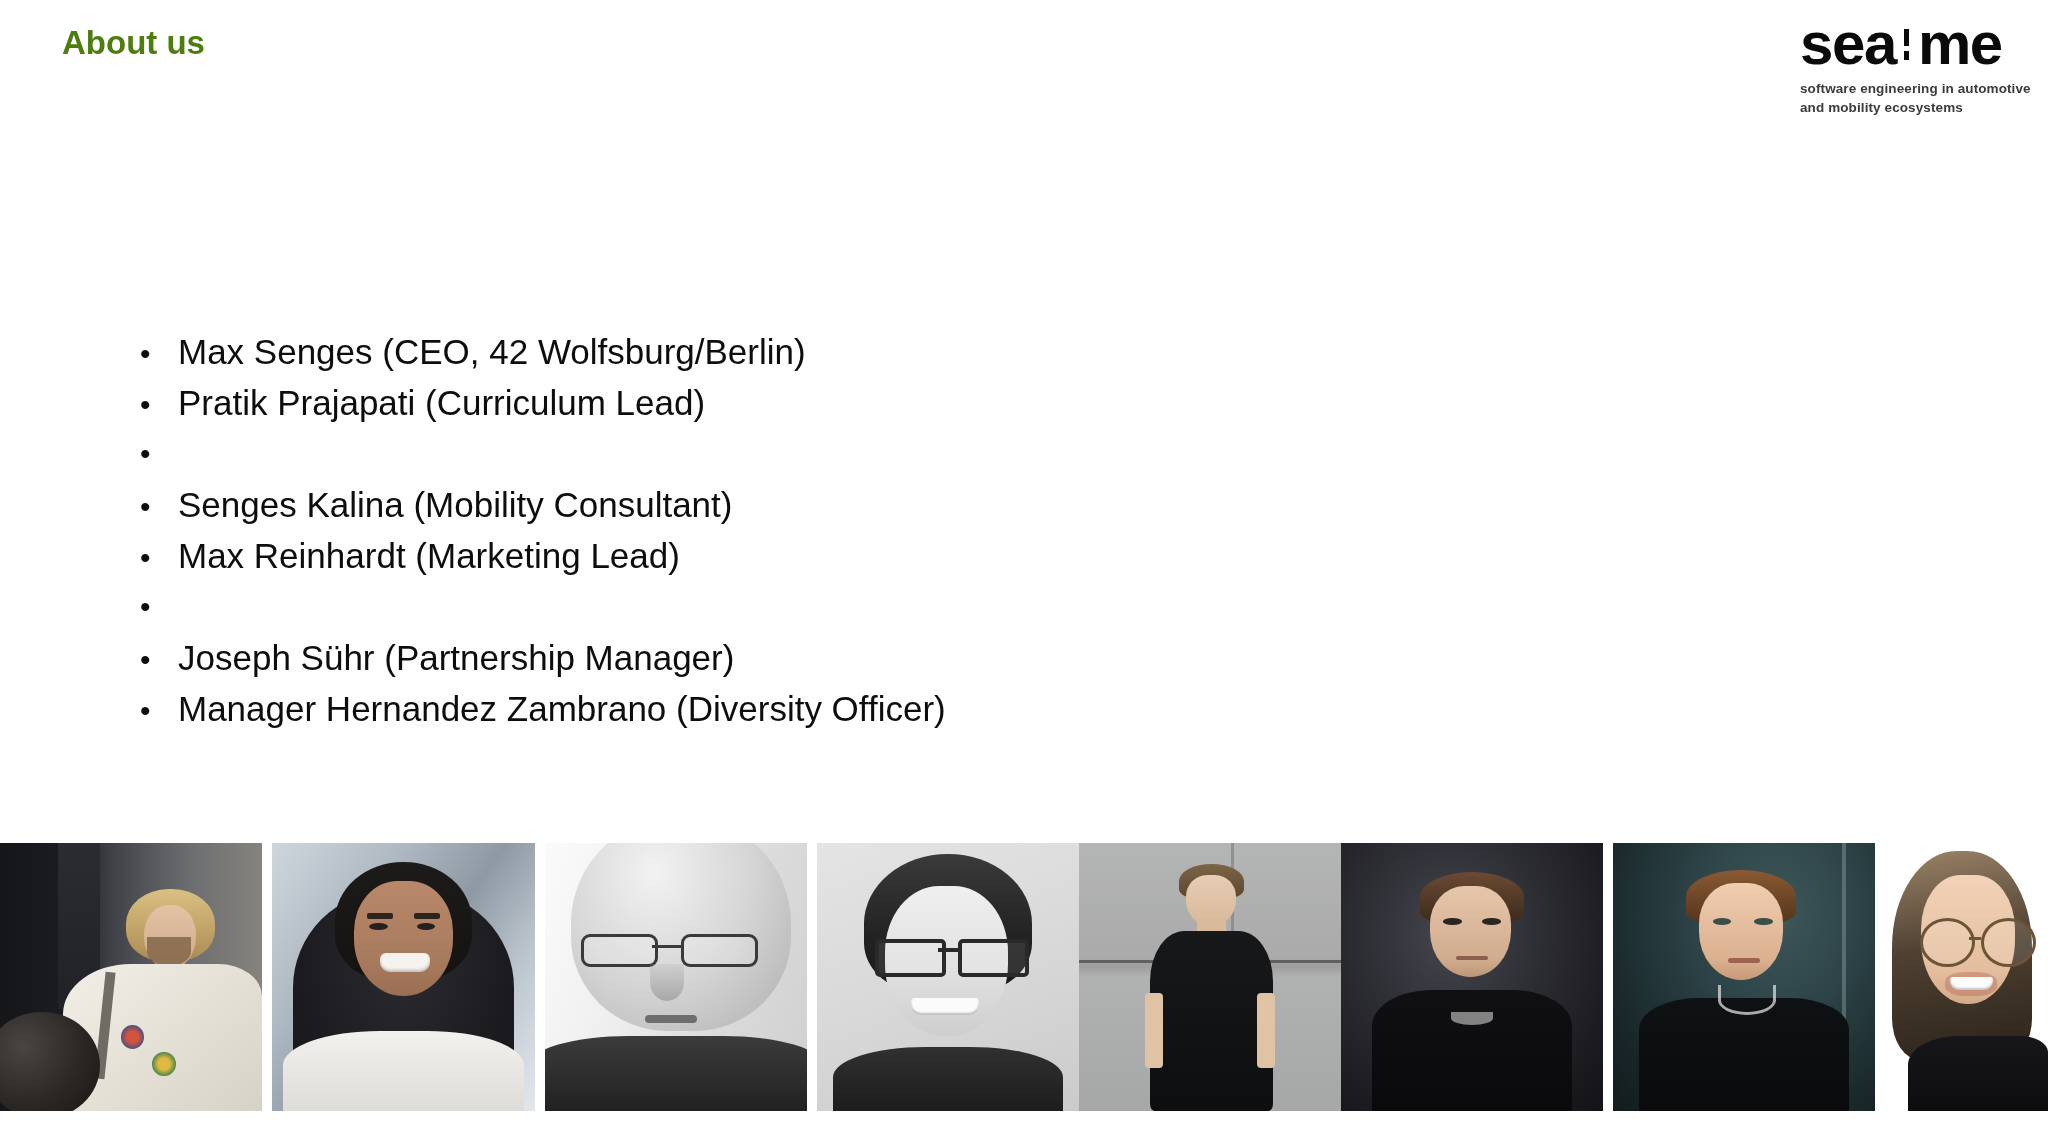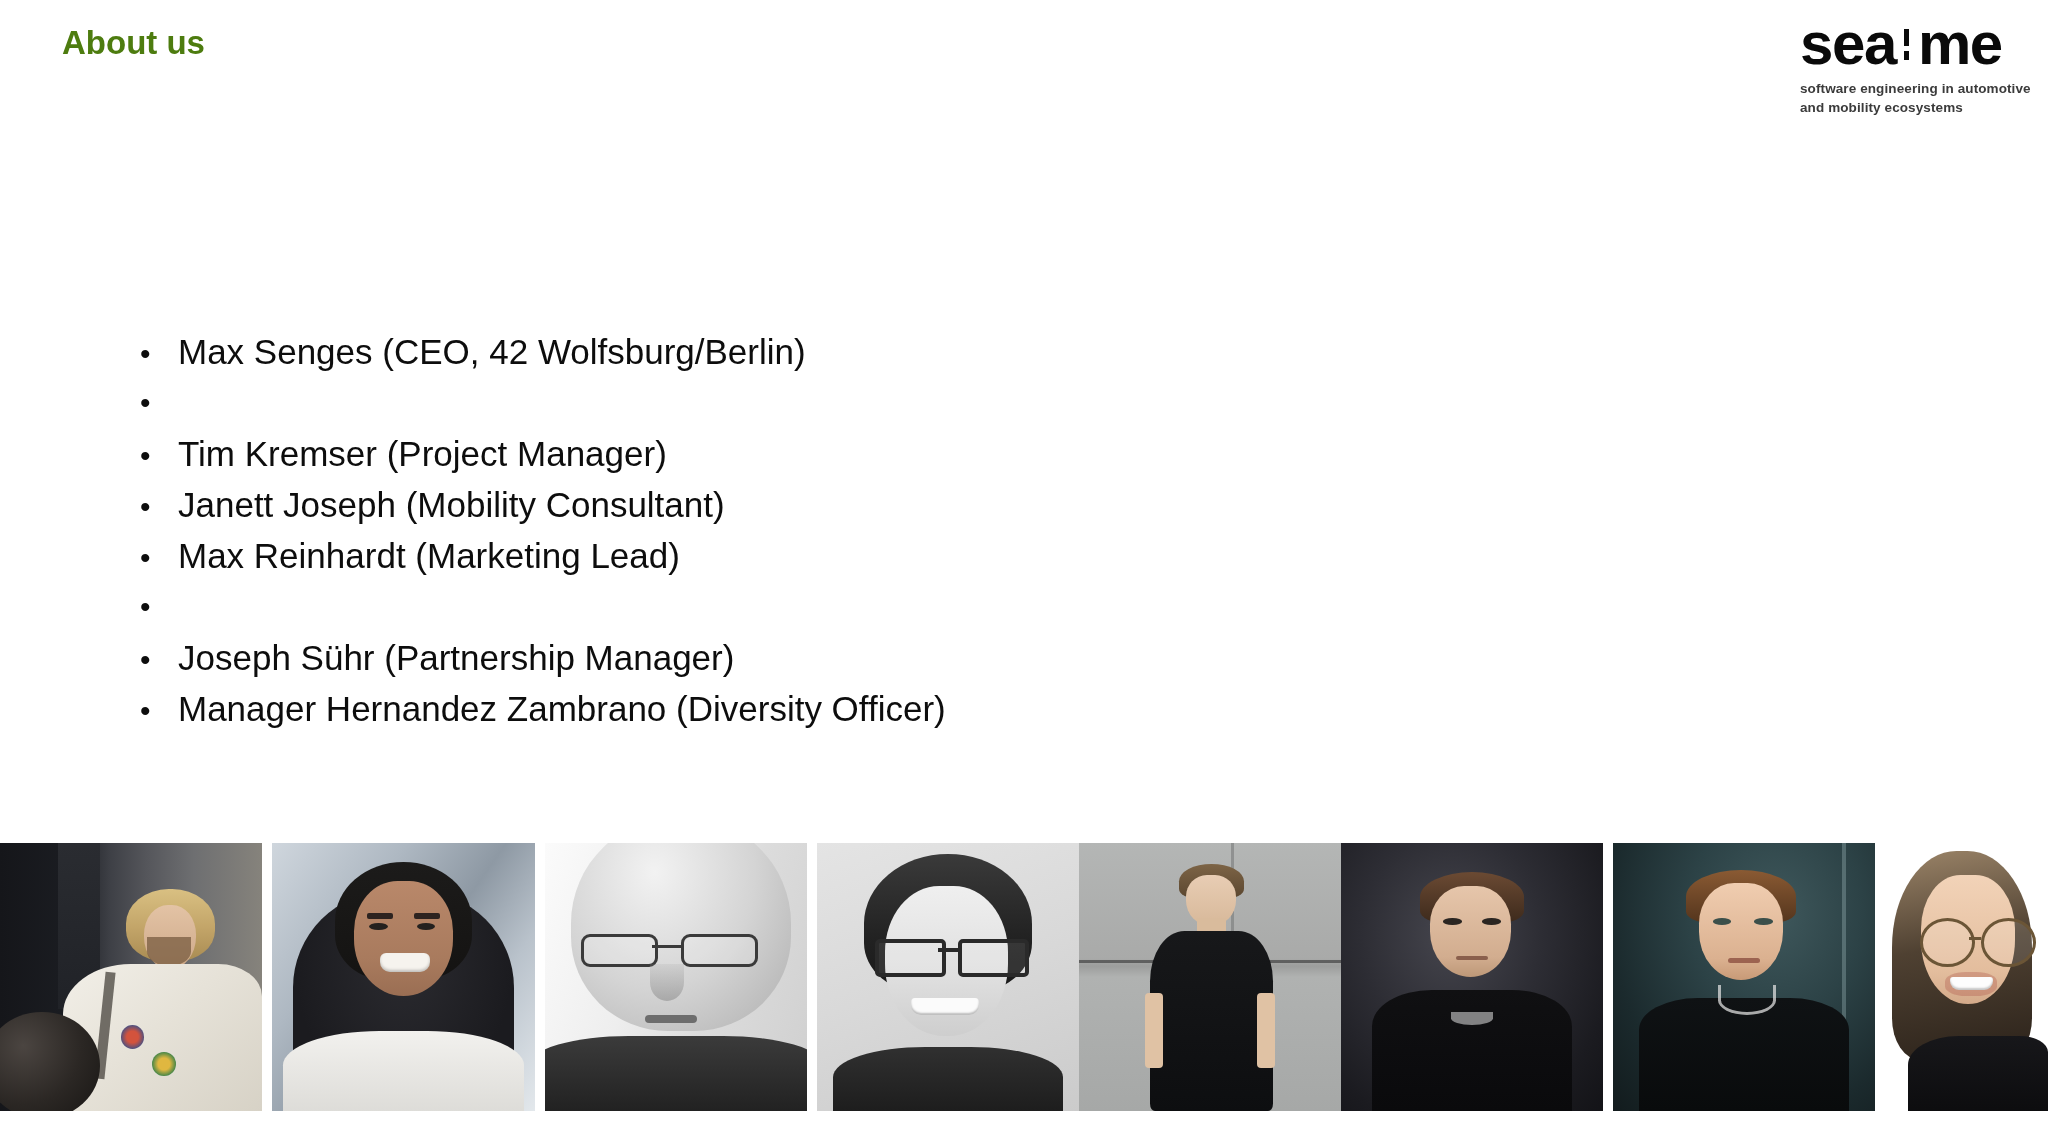--- a/index.html
+++ b/index.html
@@ -494,28 +494,28 @@
     </div>
   </div>
 
   <ul class="bullet-list">
     <li class="bullet-item">
       <span class="bullet-dot">•</span>
       <span class="bullet-text">Max Senges (CEO, 42 Wolfsburg/Berlin)</span>
     </li>
     <li class="bullet-item">
       <span class="bullet-dot">•</span>
-    </li>
-    <li class="bullet-item">
-      <span class="bullet-dot">•</span>
-      <span class="bullet-text">Tim Kremser (Project Manager)</span>
-    </li>
-    <li class="bullet-item">
-      <span class="bullet-dot">•</span>
-      <span class="bullet-text">Janett Joseph (Mobility Consultant)</span>
+      <span class="bullet-text">Pratik Prajapati (Curriculum Lead)</span>
+    </li>
+    <li class="bullet-item">
+      <span class="bullet-dot">•</span>
+    </li>
+    <li class="bullet-item">
+      <span class="bullet-dot">•</span>
+      <span class="bullet-text">Senges Kalina (Mobility Consultant)</span>
     </li>
     <li class="bullet-item">
       <span class="bullet-dot">•</span>
       <span class="bullet-text">Max Reinhardt (Marketing Lead)</span>
     </li>
     <li class="bullet-item">
       <span class="bullet-dot">•</span>
     </li>
     <li class="bullet-item">
       <span class="bullet-dot">•</span>

